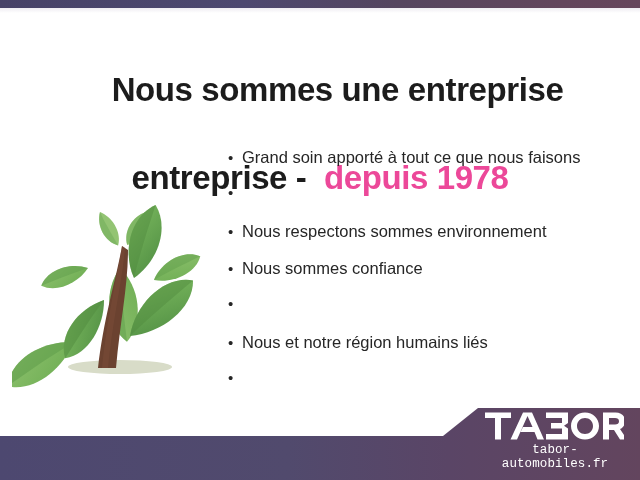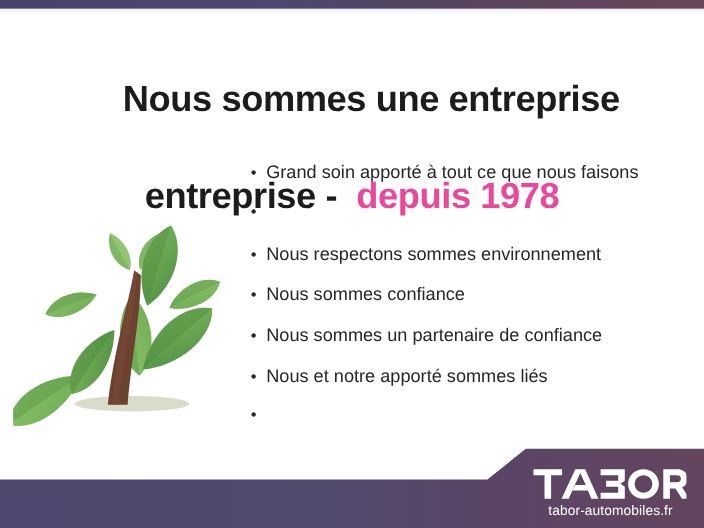--- a/index.html
+++ b/index.html
@@ -98,20 +98,21 @@
     white-space: nowrap;
   }
 
   
   .bottom-bar {
     position: absolute;
     left: 0;
     bottom: 0;
     width: 640px;
     height: 80px;
+    font-family: Liberation Mono, monospace;
   }
   .bottom-bar svg {
     display: block;
     width: 640px;
     height: 80px;
   }
   .logo {
     position: absolute;
     right: 14px;
     bottom: 9px;
@@ -224,25 +225,24 @@
     <div class="bullet-row">
       <span class="bullet-dot">•</span>
       <span class="bullet-text">Nous respectons sommes environnement</span>
     </div>
     <div class="bullet-row">
       <span class="bullet-dot">•</span>
       <span class="bullet-text">Nous sommes confiance</span>
     </div>
     <div class="bullet-row">
       <span class="bullet-dot">•</span>
-      <span class="bullet-text">Nous sommes un partenaire de confiance</span>
-    </div>
-    <div class="bullet-row">
-      <span class="bullet-dot">•</span>
-      <span class="bullet-text">Nous et notre apporté sommes liés</span>
+    </div>
+    <div class="bullet-row">
+      <span class="bullet-dot">•</span>
+      <span class="bullet-text">Nous et notre région humains liés</span>
     </div>
     <div class="bullet-row">
       <span class="bullet-dot">•</span>
     </div>
   </div>
 
   <div class="bottom-bar">
     <svg viewBox="0 0 640 80" xmlns="http://www.w3.org/2000/svg" preserveAspectRatio="none" aria-hidden="true">
       <defs>
         <linearGradient id="footgrad" x1="0" y1="0" x2="1" y2="0">

